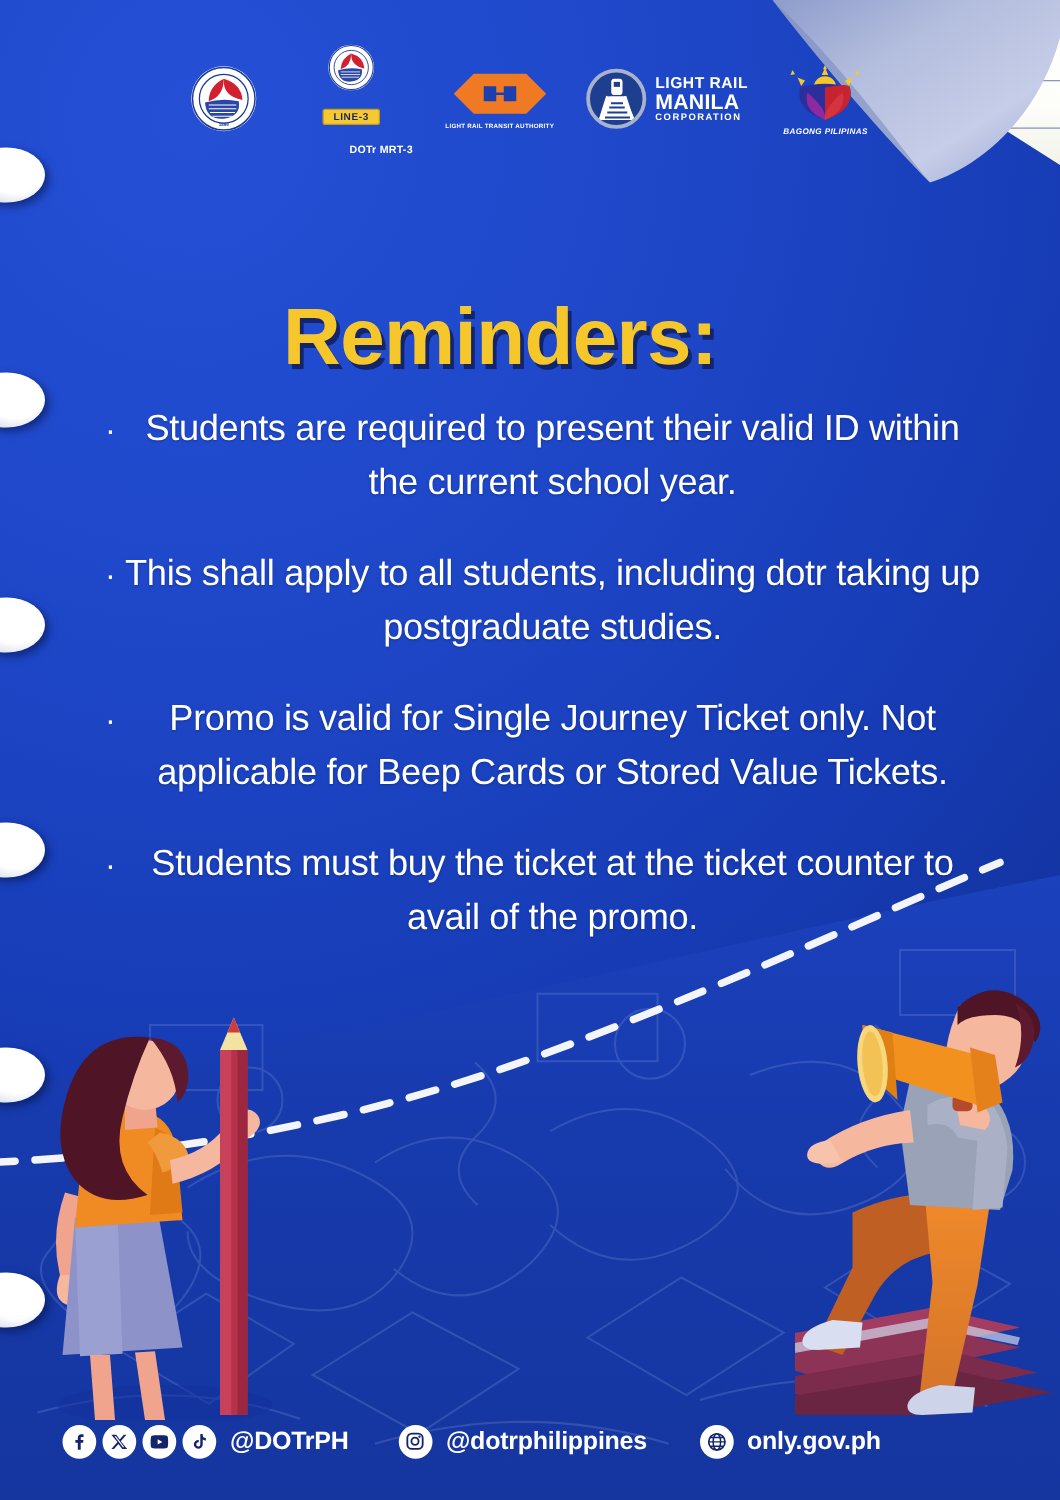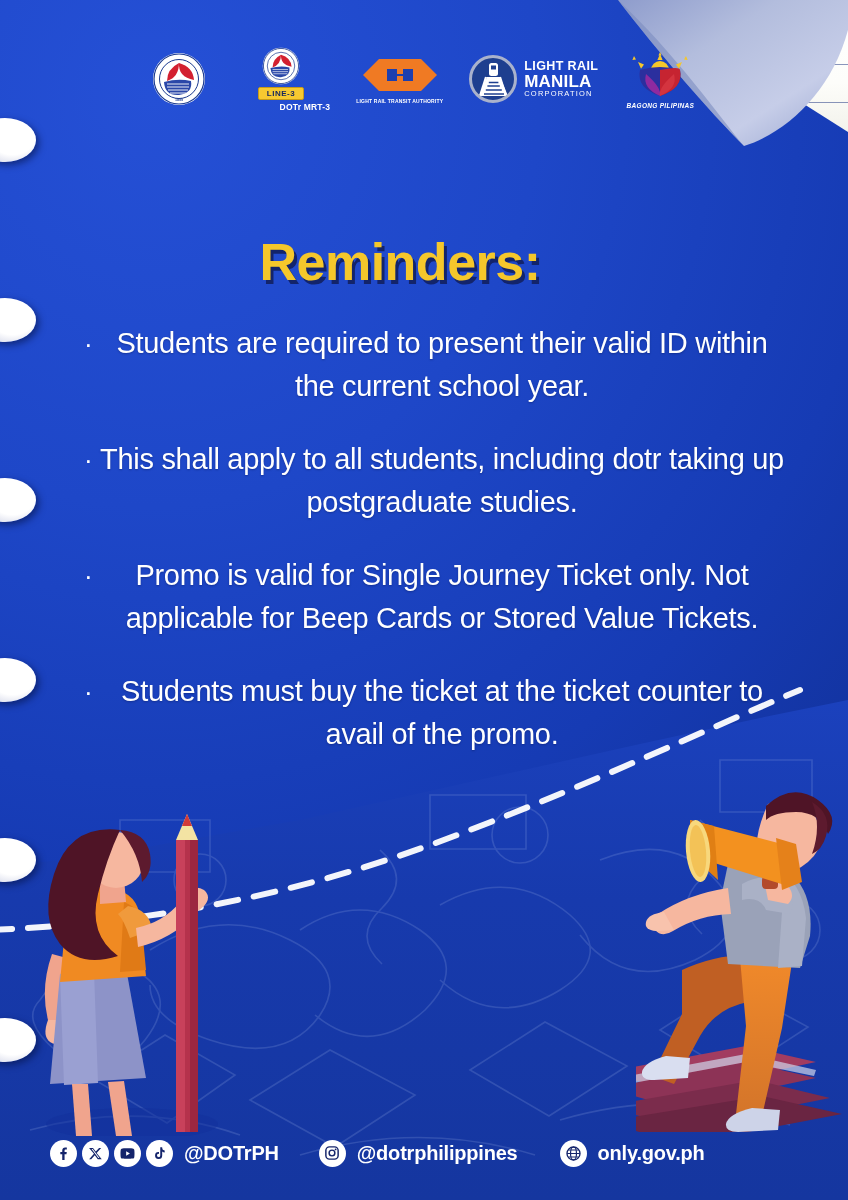--- a/index.html
+++ b/index.html
@@ -71,38 +71,38 @@
 
   
   .lrmc { display:flex; align-items:center; gap:7px;justify-content:flex-end; }
   .lrmc-badge {
     width:48px; height:48px; border-radius:50%;
     background:#1e3f8f; border:3px solid #a9b2cc; position:relative; overflow:hidden;
   }
   .lrmc-words { color:#fff; line-height:1.02; text-align:left; }
   .lrmc-words .l1 { font-size:12.5px; font-weight:700; letter-spacing:.4px; }
   .lrmc-words .l2 { font-size:17px; font-weight:800; letter-spacing:.2px; }
-  .lrmc-words .l3 { font-size:7.5px; font-weight:400; letter-spacing:1.2px; }
+  .lrmc-words .l3 { font-size:7.5px; font-weight:700; letter-spacing:1.2px; }
 
   
   .bp { display:flex; flex-direction:column; align-items:center; gap:2px; }
   .bp-cap { font-size:6.5px; font-weight:800; font-style:italic; color:#fff; letter-spacing:.3px; }
 
   
-  .mrt { display:flex; flex-direction:column; align-items:center; gap:2px; }
+  .mrt { display:flex; flex-direction:column; align-items:center; gap:14px; }
   .mrt-line {
     background:#f7c930; color:#14245e; font-size:8px; font-weight:800;
     padding:1px 8px; border-radius:2px; letter-spacing:.5px; border:1px solid #c79a18;
   }
   .mrt-sub { font-size:8.5px; font-weight:800; color:#fff; letter-spacing:.2px;padding-left:48px; }
 
   
   .title {
     position:absolute; top:232px; left:0; width:800px; text-align:center;
-    font-size:52px; font-weight:800; color:#f5c72b; letter-spacing:-.5px;
+    font-size:64px; font-weight:800; color:#f5c72b; letter-spacing:-.5px;
     text-shadow: 3px 4px 0 #13246b;
   }
 
   
   .bullets { position:absolute; top:322px; left:84px; width:700px; }
   .bullet { display:flex; margin-bottom:30px; }
   .dot {
     flex:0 0 auto; color:#fff; font-size:26px; line-height:44px; width:16px;
   }
   .btext {

